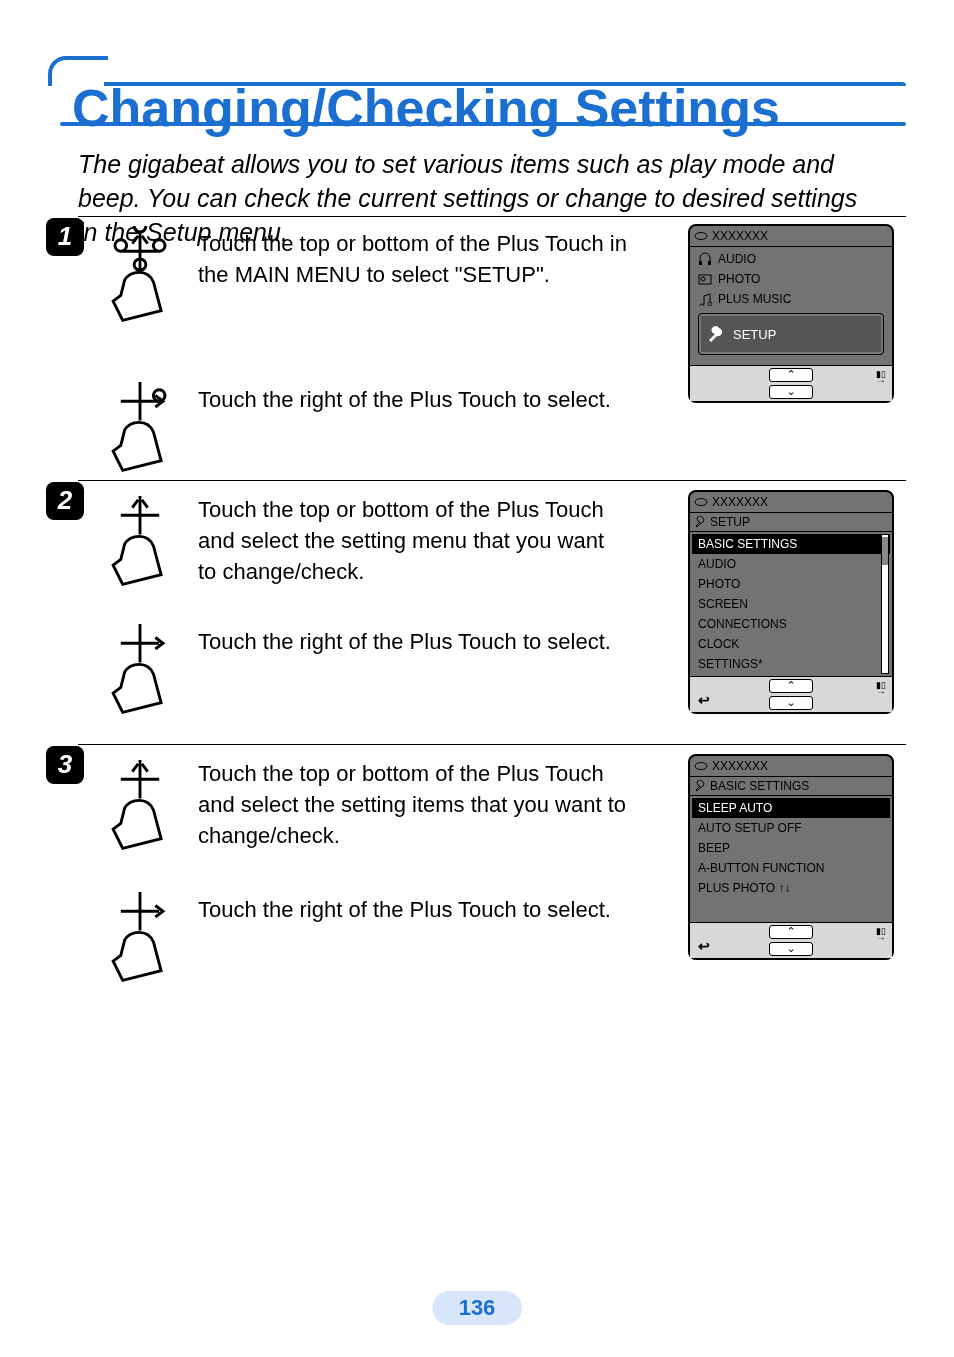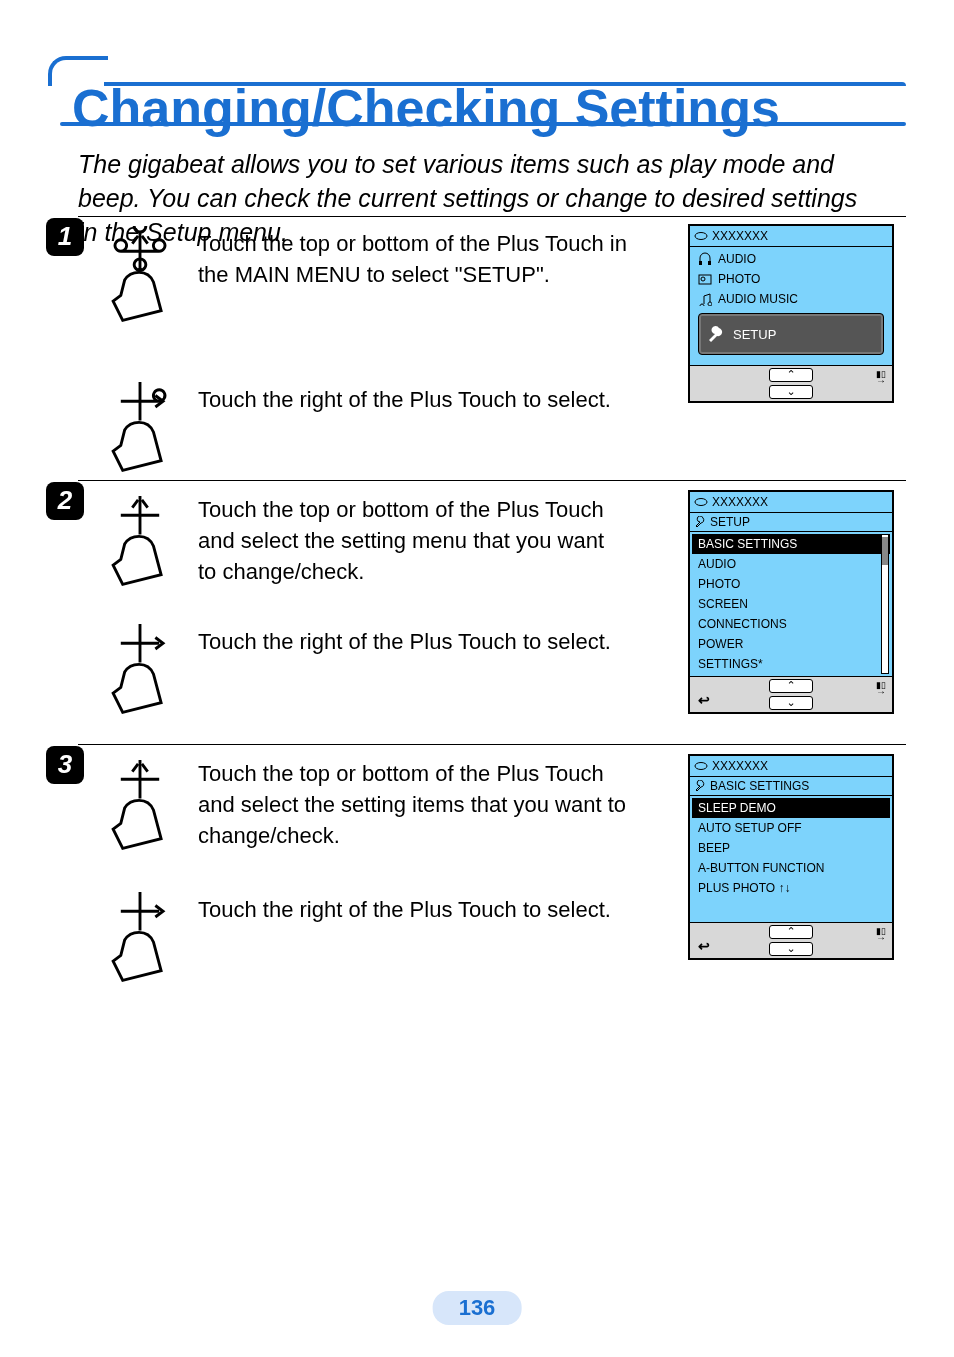--- a/index.html
+++ b/index.html
@@ -100,22 +100,22 @@
     font-size: 22px;
     font-weight: normal;
     line-height: 1.42;
   }
   
   .device {
     position: absolute;
     right: 60px;
     width: 206px;
     border: 2px solid #000;
-    border-radius: 0;
-    background: #7dd3fc;
+    border-radius: 8px;
+    background: #737373;
     font-size: 12px;
   }
   .device .titlebar {
     border-bottom: 1px solid #000;
     padding: 3px 4px;
     display: flex;
     align-items: center;
     gap: 4px;
   }
   .device .breadcrumb {
@@ -266,21 +266,21 @@
       <svg width="14" height="14">
           <rect x="1" y="3" width="12" height="9" fill="none" stroke="#000"></rect>
           <circle cx="5" cy="7" r="2" fill="none" stroke="#000"></circle>
         </svg>
       <span>PHOTO</span>
     </div>
     <div class="item">
       <svg width="14" height="14">
           <path d="M4 12 a2 2 0 1 0 0.01 0 M6 12 v-8 l6 -2 v8 a2 2 0 1 1 -0.01 0" fill="none" stroke="#000"></path>
         </svg>
-      <span>AUDIO MUSIC</span>
+      <span>PLUS MUSIC</span>
     </div>
     <div class="setup-big">
       <svg width="20" height="20">
           <path d="M14 4 a4 4 0 1 0 -4 6 l-6 6 2 2 6 -6 a4 4 0 0 0 2 -8 z" fill="#fff"></path>
         </svg>
       <span>SETUP</span>
     </div>
   </div>
   <div class="footer">
     <div class="btn-up">⌃</div>
@@ -342,21 +342,21 @@
     <div class="item">
         <span>PHOTO</span>
       </div>
     <div class="item">
         <span>SCREEN</span>
       </div>
     <div class="item">
         <span>CONNECTIONS</span>
       </div>
     <div class="item">
-        <span>POWER</span>
+        <span>CLOCK</span>
       </div>
     <div class="item">
         <span>SETTINGS*</span>
       </div>
   </div>
   <div class="footer">
     <div class="btn-up">⌃</div>
     <div class="btn-down">⌄</div>
     <span class="back-icn">↩</span>
     <span class="fwd-icn">→</span>
@@ -398,21 +398,21 @@
     <span>XXXXXXX</span>
   </div>
   <div class="breadcrumb">
     <svg width="12" height="12">
         <path d="M9 2 a3 3 0 1 0 -3 4 l-4 4 1 1 4 -4 a3 3 0 0 0 2 -5 z" fill="none" stroke="#000"></path>
       </svg>
     <span>BASIC SETTINGS</span>
   </div>
   <div class="content">
     <div class="item hl">
-        <span>SLEEP DEMO</span>
+        <span>SLEEP AUTO</span>
       </div>
     <div class="item">
         <span>AUTO SETUP OFF</span>
       </div>
     <div class="item">
         <span>BEEP</span>
       </div>
     <div class="item">
         <span>A-BUTTON FUNCTION</span>
       </div>

